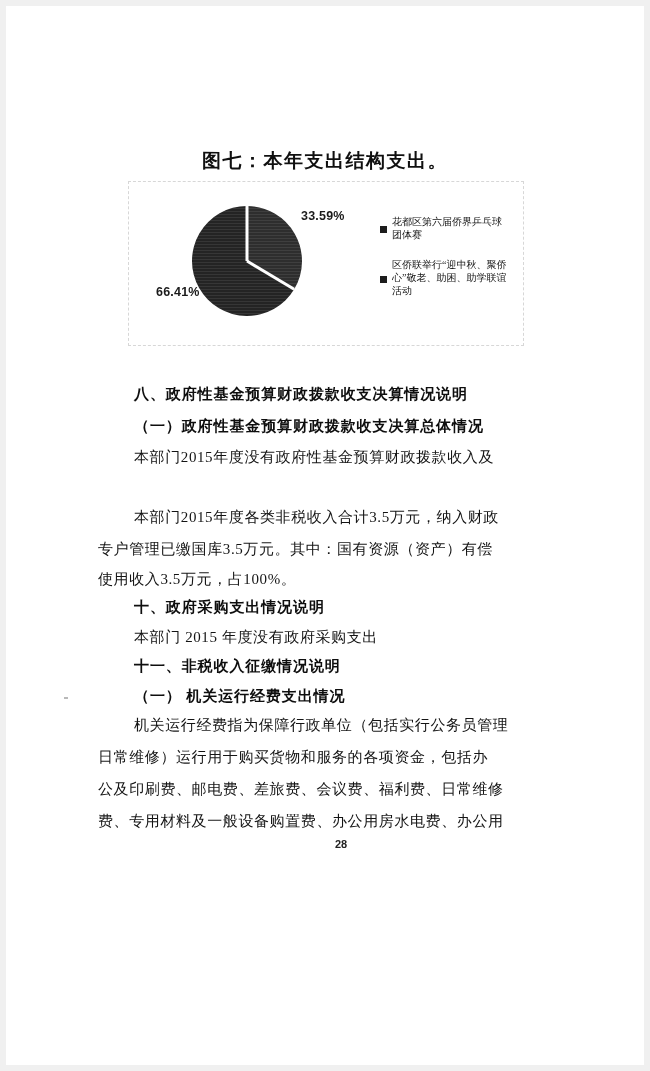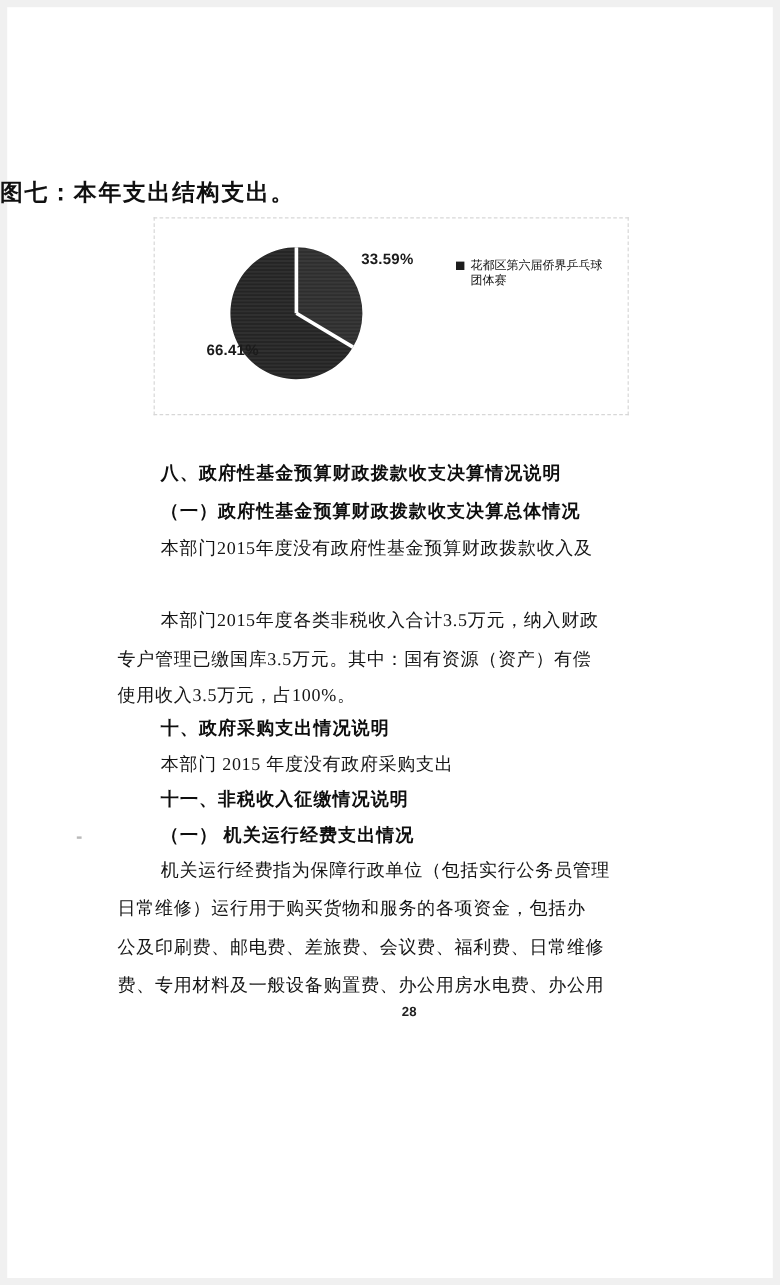--- a/index.html
+++ b/index.html
@@ -8,39 +8,39 @@
     font-family:"Liberation Serif","DejaVu Serif",serif; color:#161616;
     overflow:hidden;
   }
   .scan-edge {
     position:absolute; inset:0; border:6px solid #f0f0f0; pointer-events:none;
   }
   .speck { position:absolute; background:#b9b9b9; }
 
   .figure-title {
     position:absolute; top:148px; left:0; width:100%;
-    font-size:19px; font-weight:bold; letter-spacing:1.5px;
+    text-align:center; font-size:19px; font-weight:bold; letter-spacing:1.5px;
     color:#101010;
   }
 
   .chart-area {
     position:absolute; left:128px; top:181px; width:394px; height:163px;
     border:1px dashed #d7d7d7; background:#ffffff;
   }
   .pie-svg { position:absolute; left:58px; top:19px; width:120px; height:120px; }
   .pct-label {
     position:absolute; font-family:"Liberation Sans","DejaVu Sans",sans-serif;
     font-size:12.5px; font-weight:bold; color:#1b1b1b; letter-spacing:0.2px;
   }
   .pct-1 { left:172px; top:27px;text-align:center; }
-  .pct-2 { left:43px; top:103px; }
+  .pct-2 { left:27px; top:103px; }
 
   .legend { position:absolute; left:251px; top:33px; width:128px; }
   .legend-entry {
-    display:flex; align-items:flex-start; gap:5px; margin-bottom:17px;
+    display:flex; align-items:center; gap:5px; margin-bottom:17px;
     font-size:10px; line-height:13px; color:#141414;
   }
   .legend-marker { flex:0 0 auto; width:7px; height:7px; background:#1d1d1d; margin-top:3px; }
   .legend-text { word-break:break-all; }
 
   .text-line {
     position:absolute; left:98px; width:470px; white-space:nowrap;
     font-size:15px; letter-spacing:0.6px; color:#141414;
   }
   .text-line.indent { left:134px; }
@@ -76,20 +76,24 @@
     </svg>
 
     <div class="pct-label pct-1">33.59%</div>
     <div class="pct-label pct-2">66.41%</div>
 
     <div class="legend">
       <div class="legend-entry">
         <span class="legend-marker"></span>
         <span class="legend-text">花都区第六届侨界乒乓球团体赛</span>
       </div>
+      <div class="legend-entry">
+        <span class="legend-marker"></span>
+        <span class="legend-text">区侨联举行“迎中秋、聚侨心”敬老、助困、助学联谊活动</span>
+      </div>
     </div>
   </div>
 
   <div class="text-line heading indent" style="top:385px">八、政府性基金预算财政拨款收支决算情况说明</div>
   <div class="text-line heading indent" style="top:417px">（一）政府性基金预算财政拨款收支决算总体情况</div>
   <div class="text-line indent" style="top:448px">本部门2015年度没有政府性基金预算财政拨款收入及</div>
   <div class="text-line indent" style="top:508px">本部门2015年度各类非税收入合计3.5万元，纳入财政</div>
   <div class="text-line" style="top:540px">专户管理已缴国库3.5万元。其中：国有资源（资产）有偿</div>
   <div class="text-line" style="top:570px">使用收入3.5万元，占100%。</div>
   <div class="text-line heading indent" style="top:598px">十、政府采购支出情况说明</div>

